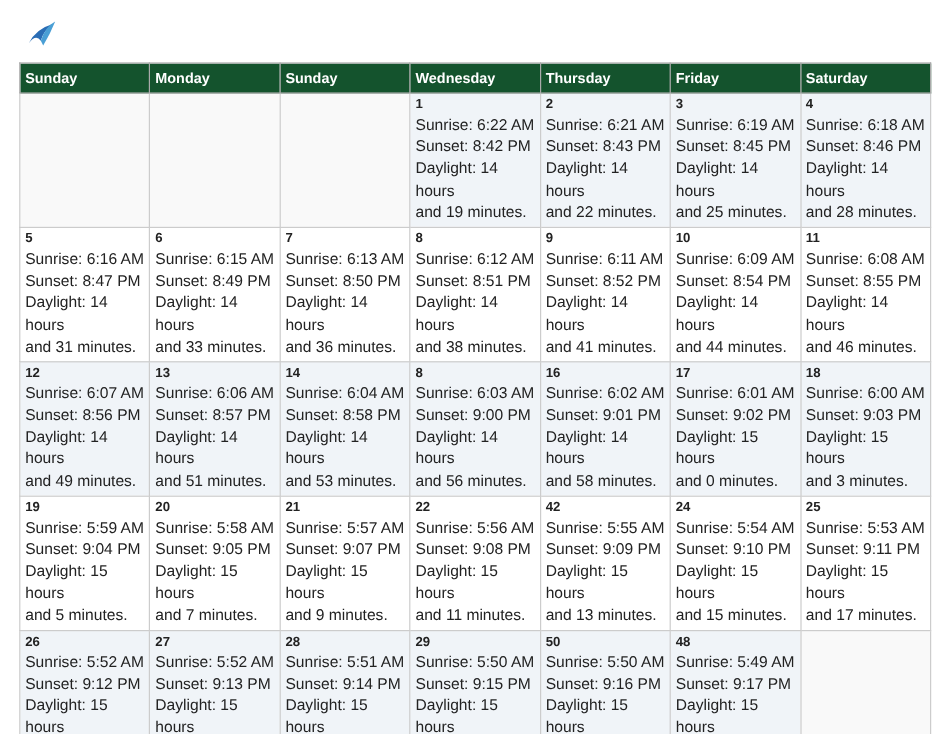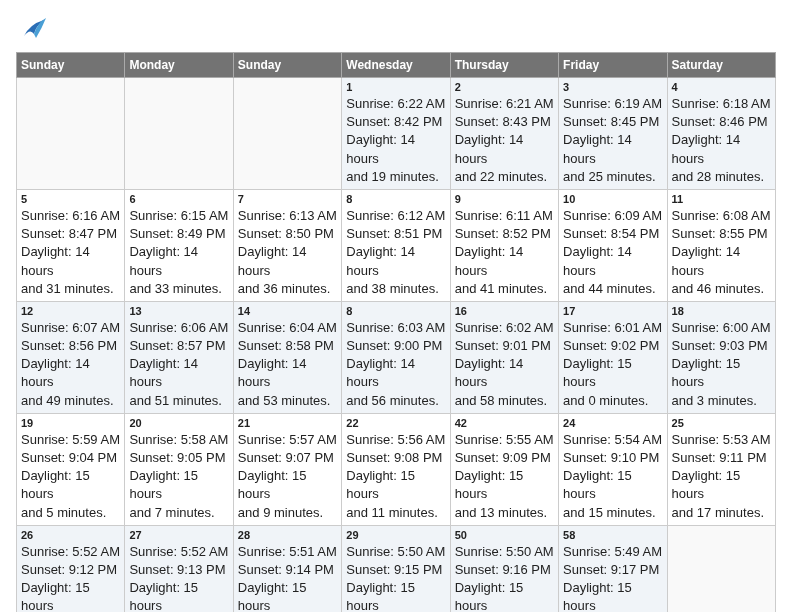--- a/index.html
+++ b/index.html
@@ -37,21 +37,21 @@
       font-size: 15px;
       color: #333;
       font-weight: normal;
     }
     .calendar {
       width: 100%;
       border-collapse: collapse;
       border: 1px solid #aaa;
     }
     .calendar th {
-      background-color: #737373;
+      background-color: #14532d;
       color: #fff;
       font-size: 12px;
       font-weight: bold;
       padding: 5px 4px;
       text-align: left;
       border: 1px solid #aaa;
     }
     .calendar td {
       vertical-align: top;
       width: calc(100% / 7);
@@ -242,19 +242,19 @@
         </td>
         <td>
           <div class="day-num">29</div>
           <div class="day-info">Sunrise: 5:50 AM<br>Sunset: 9:15 PM<br>Daylight: 15 hours<br>and 24 minutes.</div>
         </td>
         <td>
           <div class="day-num">50</div>
           <div class="day-info">Sunrise: 5:50 AM<br>Sunset: 9:16 PM<br>Daylight: 15 hours<br>and 26 minutes.</div>
         </td>
         <td>
-          <div class="day-num">58</div>
+          <div class="day-num">48</div>
           <div class="day-info">Sunrise: 5:49 AM<br>Sunset: 9:17 PM<br>Daylight: 15 hours<br>and 27 minutes.</div>
         </td>
         <td class="empty-cell"></td>
       </tr>
     </tbody>
 </table>
 
 </body></html>

